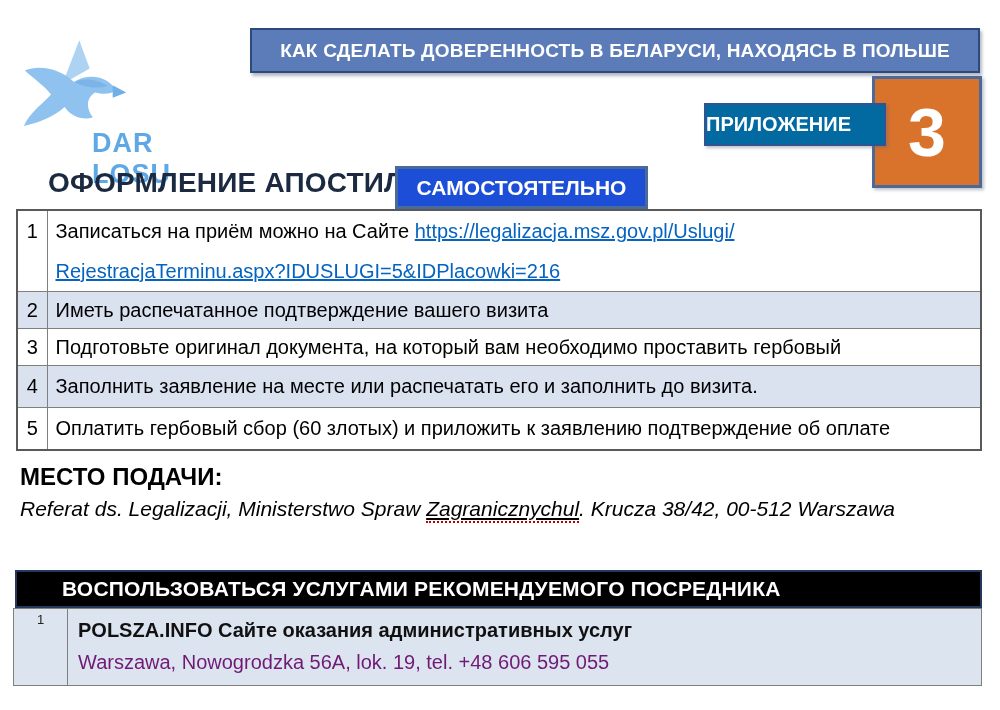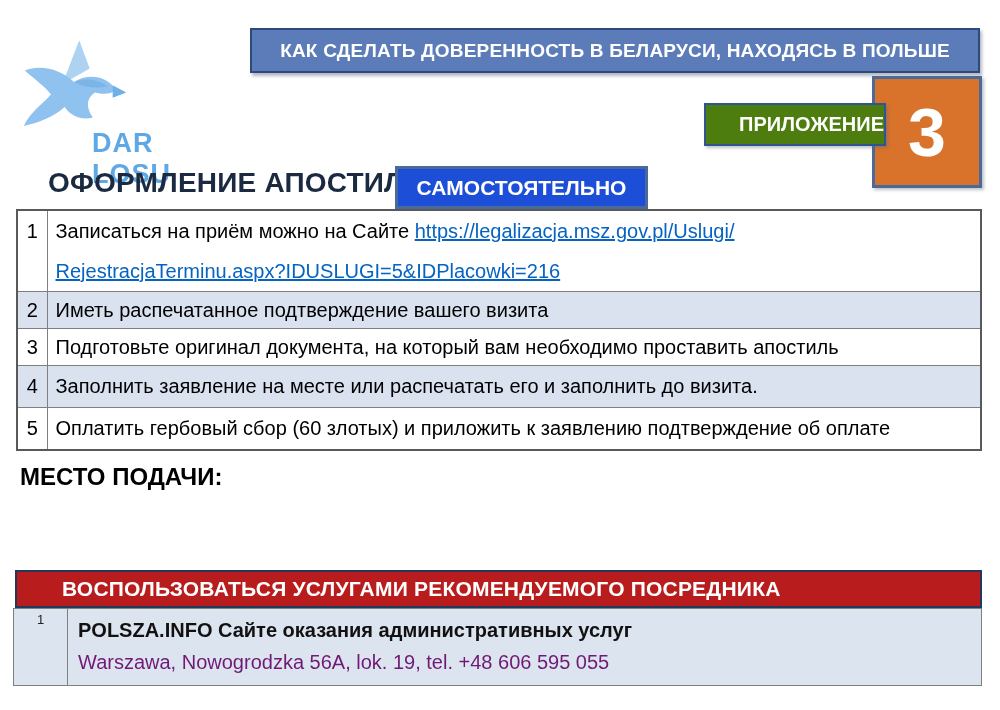--- a/index.html
+++ b/index.html
@@ -17,21 +17,21 @@
   .logo{position:absolute;left:14px;top:36px;width:215px;height:125px;}
   .logo svg{position:absolute;left:0;top:0;}
   .logo-text{position:absolute;left:78px;top:92px;color:#5ea8e6;font-weight:bold;
     font-size:27px;letter-spacing:1px;}
 
   
   .attach-num{position:absolute;left:872px;top:76px;width:110px;height:112px;
     background:#d9732c;border:3px solid #4a6b99;display:flex;align-items:center;justify-content:center;
     color:#fff;font-size:68px;font-weight:bold;box-shadow:2px 2px 3px rgba(90,100,120,.4);}
   .attach-label{position:absolute;left:704px;top:103px;width:182px;height:43px;
-    background:#4d7c0f;border:2px solid #2f5491;display:flex;align-items:center;justify-content:flex-end;
+    background:#0369a1;border:2px solid #2f5491;display:flex;align-items:center;justify-content:flex-start;
     color:#fff;font-size:20px;font-weight:bold;box-shadow:2px 2px 3px rgba(90,100,120,.4);}
 
   
   .sec1-title{position:absolute;left:48px;top:167px;font-size:28px;font-weight:bold;color:#1b2a40;letter-spacing:.2px;}
   .badge-self{position:absolute;left:395px;top:166px;width:253px;height:43px;
     background:#1d4ed8;border:3px solid #4a6b99;display:flex;align-items:center;justify-content:center;
     color:#fff;font-size:21px;font-weight:bold;z-index:3;}
 
   
   table.steps{position:absolute;left:16px;top:209px;width:966px;border-collapse:collapse;z-index:2;}
@@ -45,21 +45,21 @@
   tr.h42 td{height:42px;}
   a.link{color:#0563c1;text-decoration:underline;cursor:pointer;}
 
   
   .place-title{position:absolute;left:20px;top:463px;font-size:24px;font-weight:bold;color:#000;}
   .place-addr{position:absolute;left:20px;top:497px;font-size:21px;font-style:italic;color:#000;}
   .spellcheck{text-decoration:underline;border-bottom:2px dotted #c00000;padding-bottom:1px;}
 
   
   .orange-banner{position:absolute;left:15px;top:570px;width:967px;height:38px;
-    background:#b91c1c;border:2px solid #22395c;display:flex;align-items:center;
+    background:#000000;border:2px solid #22395c;display:flex;align-items:center;
     padding-left:45px;}
   .orange-banner span{color:#fff;font-weight:bold;font-size:21px;letter-spacing:.2px;white-space:nowrap;}
 
   
   table.agents{position:absolute;left:13px;top:608px;width:969px;border-collapse:collapse;border:1px solid #7f7f7f;}
   table.agents td{border:1px solid #7f7f7f;background:#dce4f0;}
   td.anum{width:54px;text-align:center;vertical-align:top;font-size:13px;padding-top:3px;color:#222;}
   td.acontent{padding:6px 10px 8px 10px;}
   .agent-name{font-size:20px;font-weight:bold;color:#111;line-height:30px;}
   .agent-details{font-size:20px;color:#701a75;line-height:30px;margin-top:2px;}
@@ -102,34 +102,37 @@
       <td>
         <span>Записаться на приём можно на Сайте </span><a class="link"><span>https://legalizacja.msz.gov.pl/Uslugi/</span><br><span>RejestracjaTerminu.aspx?IDUSLUGI=5&amp;IDPlacowki=216</span></a>
       </td>
     </tr>
     <tr class="alt h37">
       <td class="num">2</td>
       <td>Иметь распечатанное подтверждение вашего визита</td>
     </tr>
     <tr class="h37">
       <td class="num">3</td>
-      <td>Подготовьте оригинал документа, на который вам необходимо проставить апостиль</td>
+      <td>Подготовьте оригинал документа, на который вам необходимо проставить гербовый</td>
     </tr>
     <tr class="alt h42">
       <td class="num">4</td>
       <td>Заполнить заявление на месте или распечатать его и заполнить до визита.</td>
     </tr>
     <tr class="h42">
       <td class="num">5</td>
       <td>Оплатить гербовый сбор (60 злотых) и приложить к заявлению подтверждение об оплате</td>
     </tr>
   </tbody>
     </table>
 
   <div class="place-title">МЕСТО ПОДАЧИ:</div>
+  <div class="place-addr">
+    <span>Referat ds. Legalizacji, Ministerstwo Spraw </span><span class="spellcheck">Zagranicznychul</span><span>. Krucza 38/42, 00-512 Warszawa</span>
+  </div>
 
   <div class="orange-banner">
     <span>ВОСПОЛЬЗОВАТЬСЯ УСЛУГАМИ РЕКОМЕНДУЕМОГО ПОСРЕДНИКА</span>
   </div>
 
   <table class="agents">
     <tbody>
         <tr>
       <td class="anum">1</td>
       <td class="acontent">

